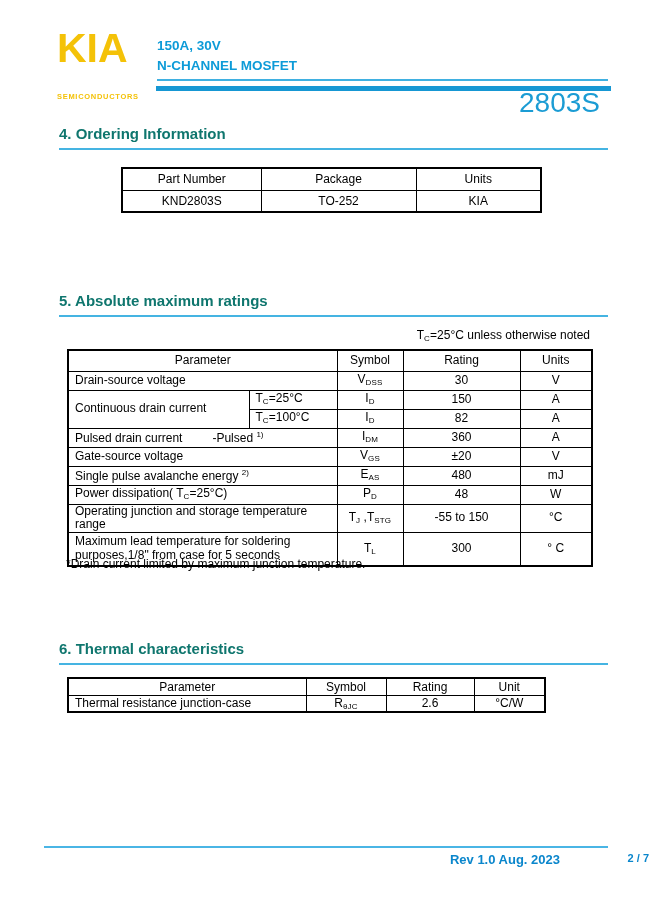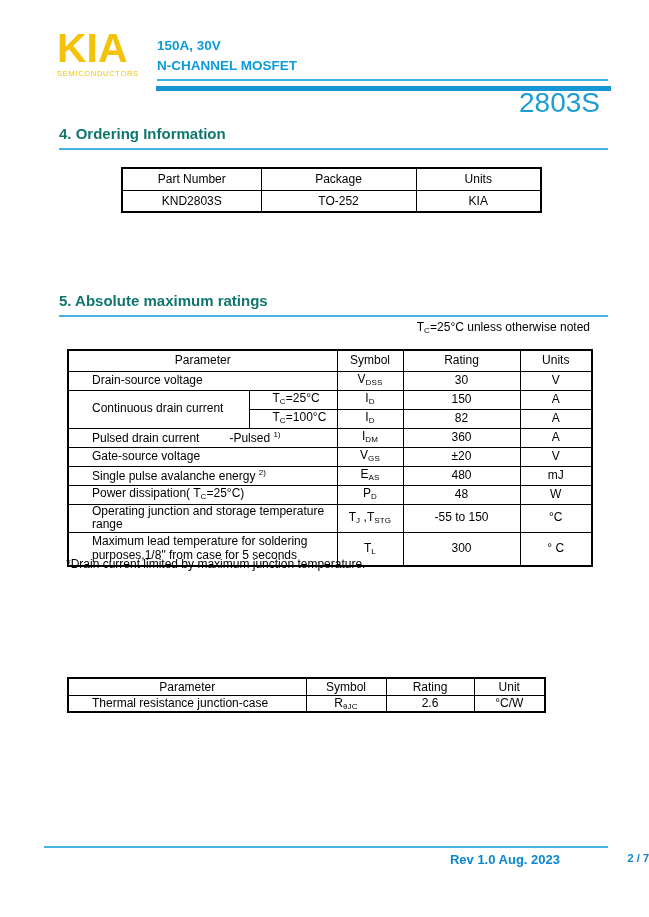--- a/index.html
+++ b/index.html
@@ -14,22 +14,22 @@
     overflow: hidden;
   }
 
   
   .logo { position: absolute; left: 57px; top: 29px; }
   .logo-kia {
     font-size: 41px; font-weight: bold; line-height: 0.95;
     color: #f4c208; letter-spacing: 0px;
   }
   .logo-sub {
-    font-size: 7.5px; font-weight: normal; color: #f4c208;
-    letter-spacing: 0.7px; margin-top: 1px;
+    font-size: 7.5px; font-weight: bold; color: #f4c208;
+    letter-spacing: 0.7px; margin-top: 24px;
   }
   .dev-lines {
     position: absolute; left: 157px; top: 36px;
     color: #0d9bd8; font-weight: bold; font-size: 13.5px; line-height: 1.45;
   }
   .part-no {
     position: absolute; right: 49px; top: 41px;
     color: #1b9cd4; font-size: 28px; line-height: 1; margin-top: 48px;
   }
   .hdr-line-thin { position: absolute; left: 157px; top: 79px; width: 451px; height: 2px; background: #3fb0e1; }
@@ -42,29 +42,29 @@
     padding-bottom: 6px; border-bottom: 2px solid #45b4e2;
   }
   #sec4 { top: 125px; }
   #sec5 { top: 292px; }
   #sec6 { top: 640px; }
 
   
   table { border-collapse: collapse; font-size: 12px; color: #000; }
   td, th { border: 1px solid #000; font-weight: normal; padding: 0 4px; text-align: center; }
   table.outer { border: 2px solid #000; }
-  td.left { text-align: left; padding-left: 23px; }
+  td.left { text-align: left; padding-left: 6px; }
 
   
   #ordering-table { position: absolute; left: 121px; top: 167px; table-layout: fixed; }
   #ordering-table td { height: 22px; }
 
   
   .abs-note {
-    position: absolute; top: 320px; right: 59px;
+    position: absolute; top: 328px; right: 59px;
     font-size: 12px; color: #000;
   }
 
   
   #abs-table { position: absolute; left: 67px; top: 349px; table-layout: fixed; }
   #abs-table td { height: 19px; line-height: 1.15; }
   #abs-table tr.hdr td { height: 21px; }
   #abs-table tr.tall td { height: 33px; margin-left: 25px; }
 
   .footnote { position: absolute; left: 66px; top: 557px; font-size: 12px; }
@@ -200,20 +200,21 @@
       <td colspan="2" class="left">Maximum lead temperature for soldering purposes,1/8" from case for 5 seconds</td>
       <td><span>T</span><span class="sb">L</span></td>
       <td>300</td>
       <td>° C</td>
     </tr>
   </tbody>
     </table>
 
   <div class="footnote">*Drain current limited by maximum junction temperature.</div>
 
+  <div class="section-head" id="sec6">6. Thermal characteristics</div>
 
   <table class="outer" id="thermal-table">
     <colgroup>
         <col style="width:238px">
         <col style="width:80px">
         <col style="width:88px">
         <col style="width:71px">
       </colgroup>
     <tbody>
         <tr>

